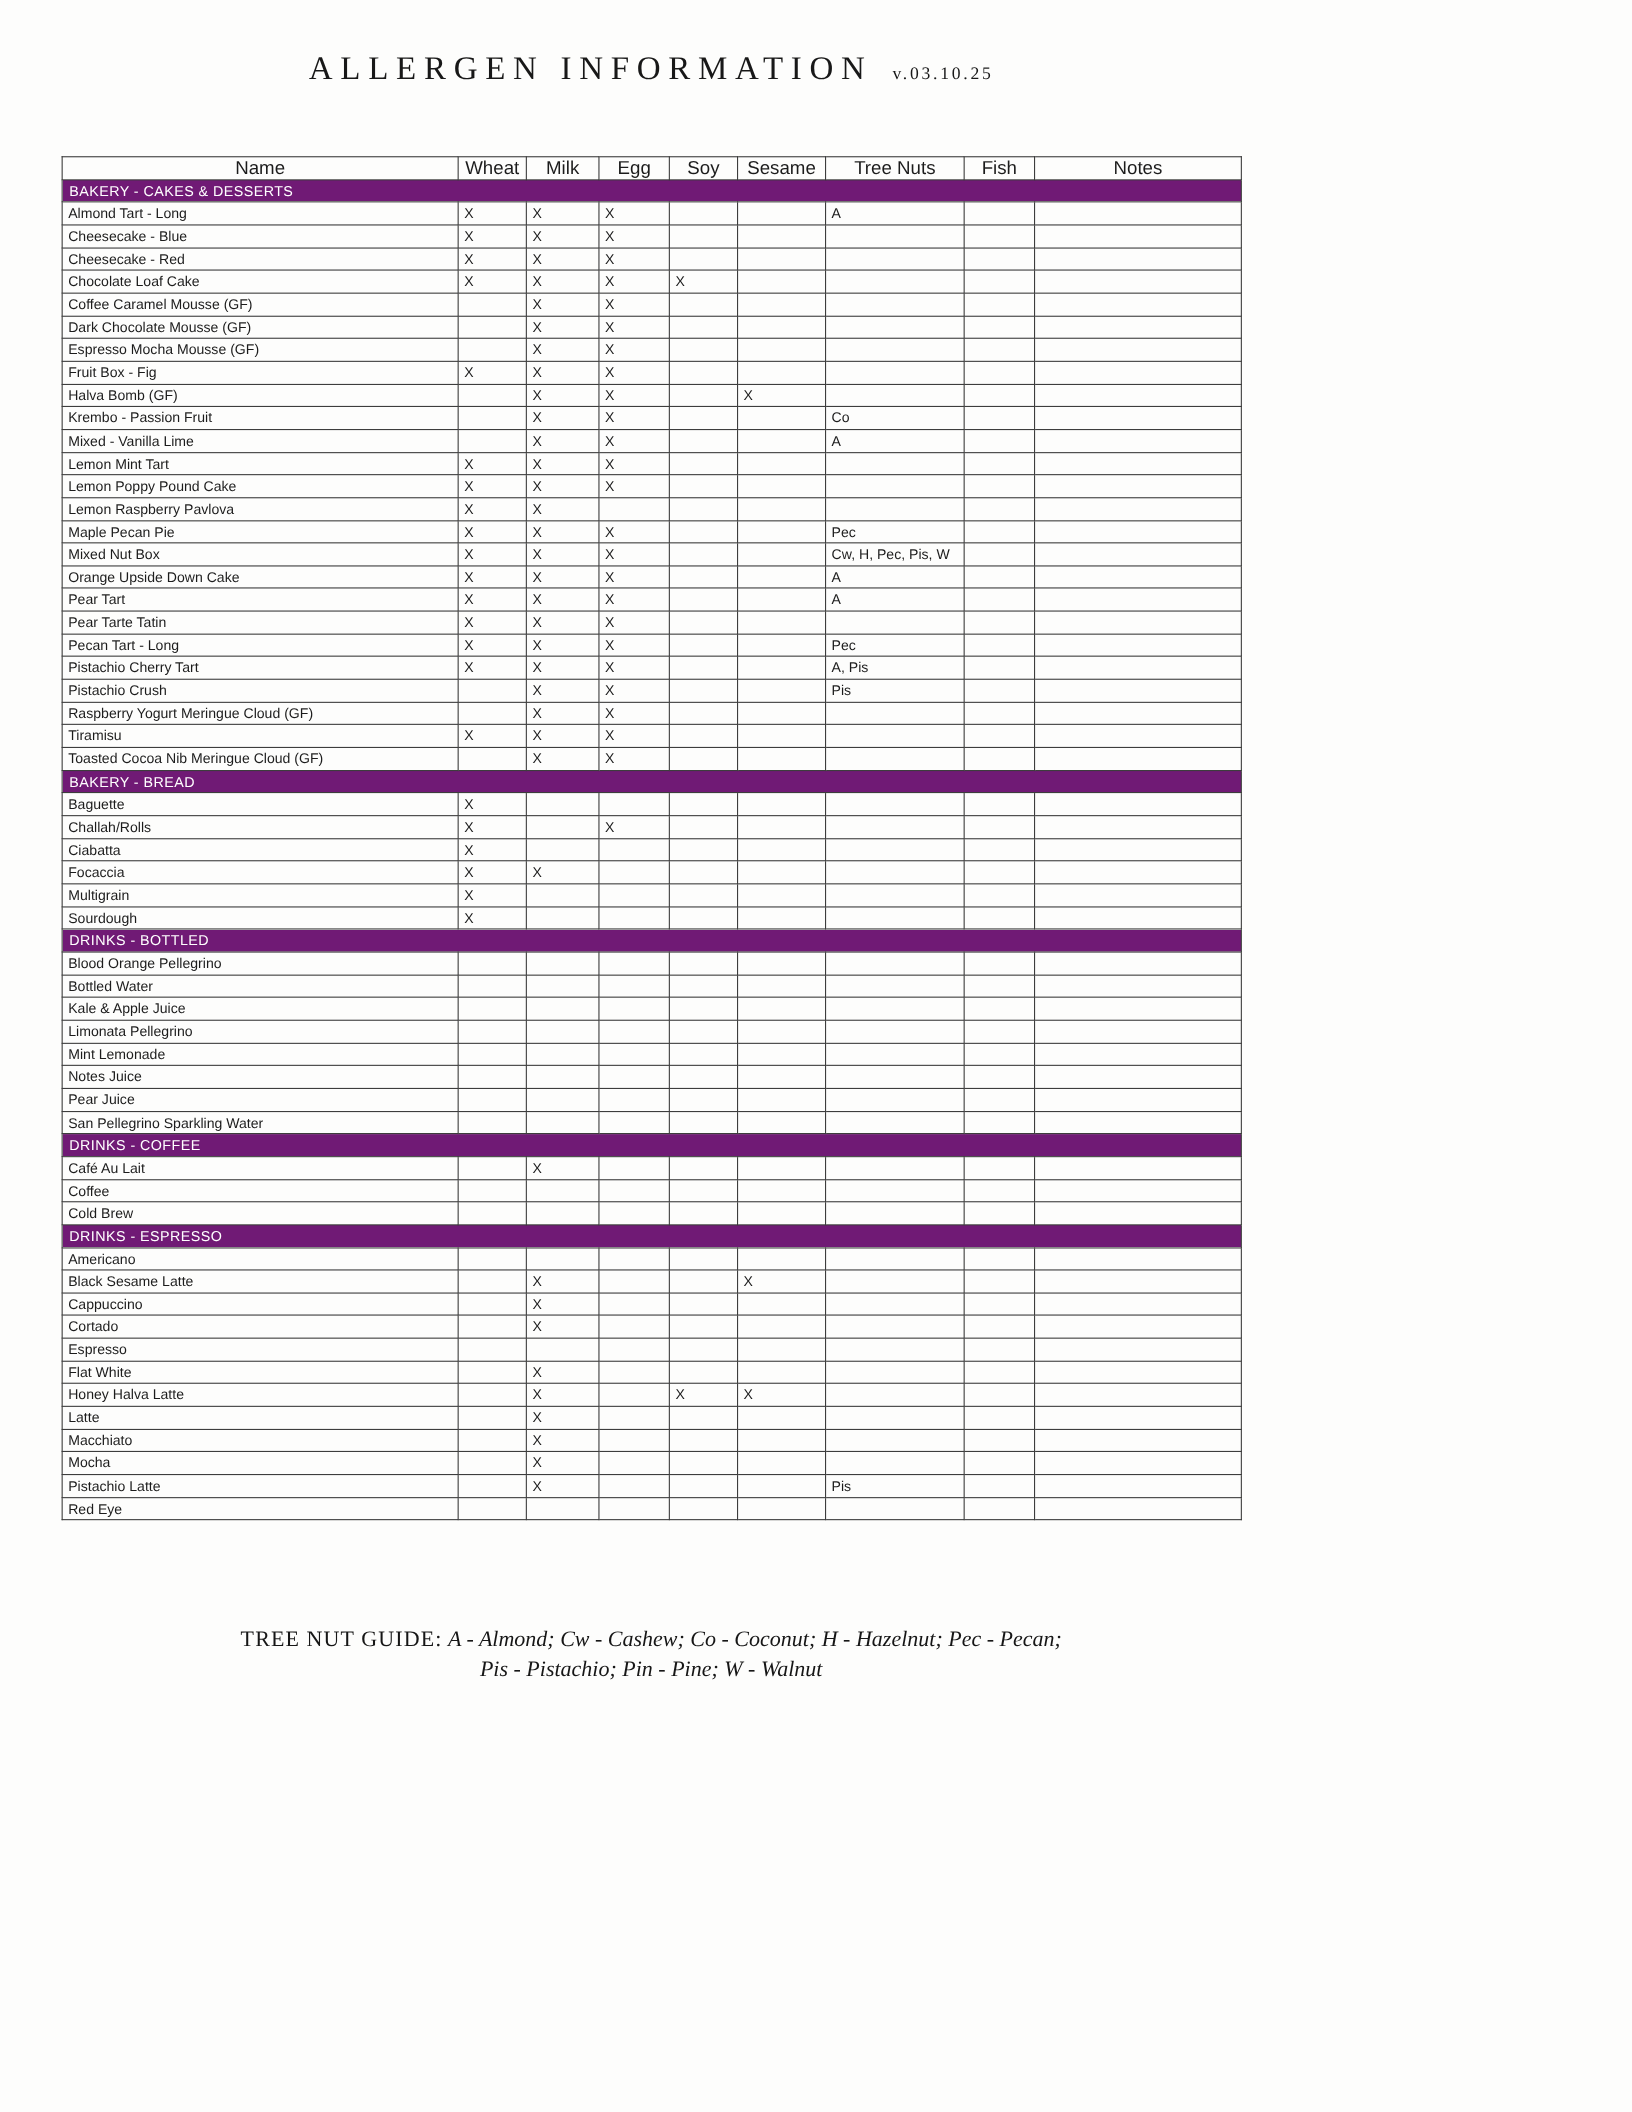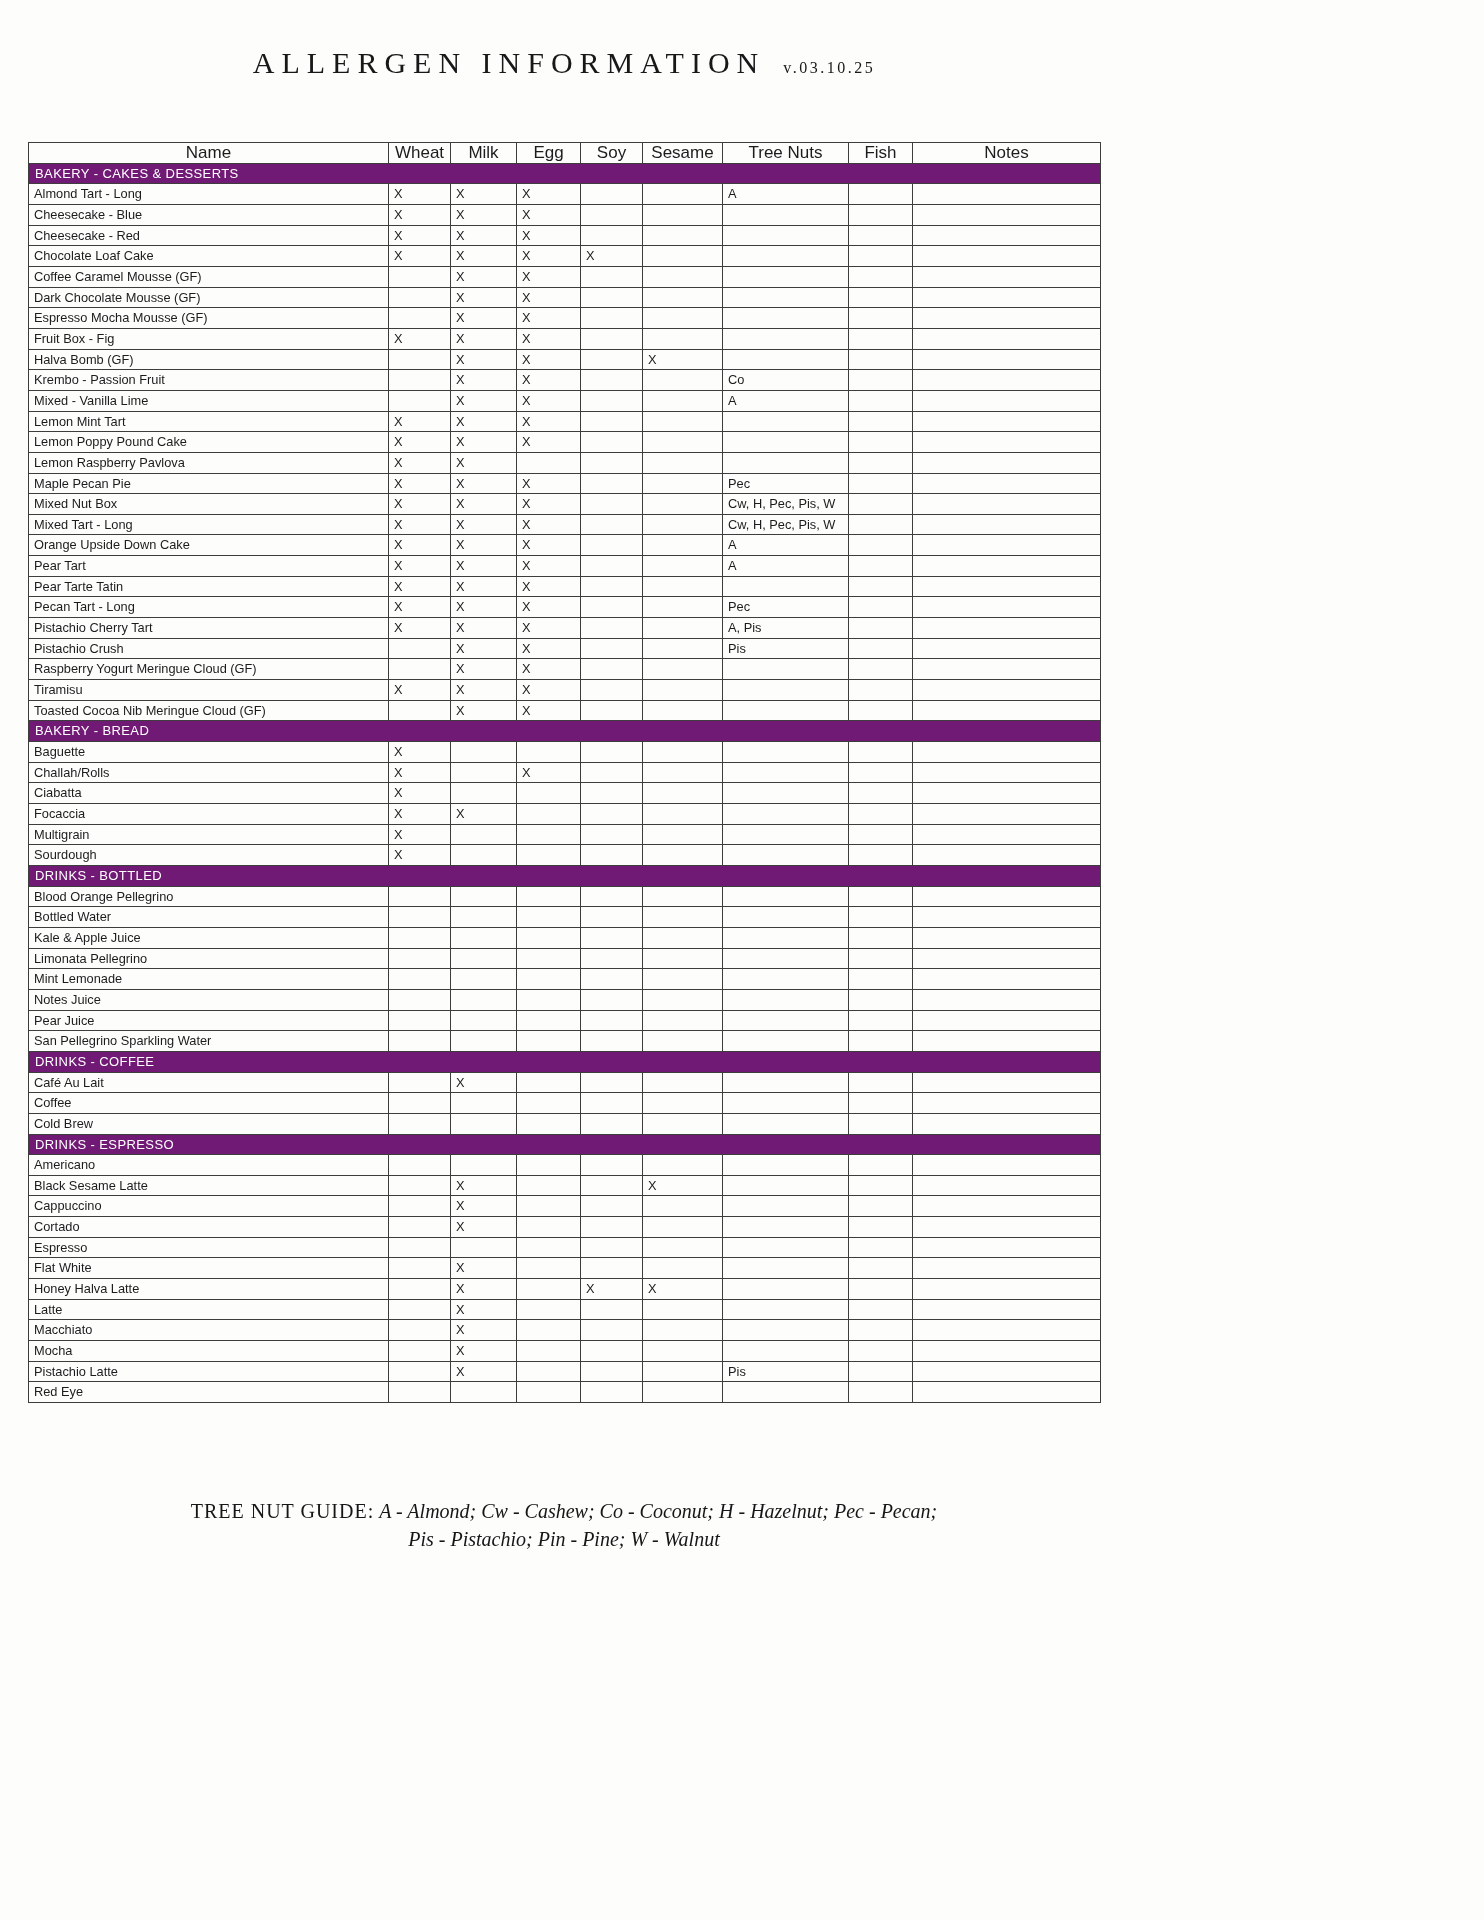--- a/index.html
+++ b/index.html
@@ -9,21 +9,21 @@
     font-family:"Liberation Sans", sans-serif;
     color:#1a1a1a;
   }
   .page {
     width:1484px; height:1920px;
     background:#fdfdfc;
     overflow:hidden;
   }
   .content {
     width:1072px;
-    margin-left:28px;
+    margin-left:56px;
     padding-top:46px;
   }
   .doc-title {
     text-align:center;
     font-family:"Liberation Serif", serif;
     white-space:nowrap;
   }
   .doc-title .main {
     font-size:30px;
     letter-spacing:7px;
@@ -290,31 +290,20 @@
             <td>X</td>
             <td>X</td>
             <td>X</td>
             <td></td>
             <td></td>
             <td>Cw, H, Pec, Pis, W</td>
             <td></td>
             <td></td>
           </tr>
           <tr>
-            <td>Mixed Tart - Long</td>
-            <td>X</td>
-            <td>X</td>
-            <td>X</td>
-            <td></td>
-            <td></td>
-            <td>Cw, H, Pec, Pis, W</td>
-            <td></td>
-            <td></td>
-          </tr>
-          <tr>
             <td>Orange Upside Down Cake</td>
             <td>X</td>
             <td>X</td>
             <td>X</td>
             <td></td>
             <td></td>
             <td>A</td>
             <td></td>
             <td></td>
           </tr>

